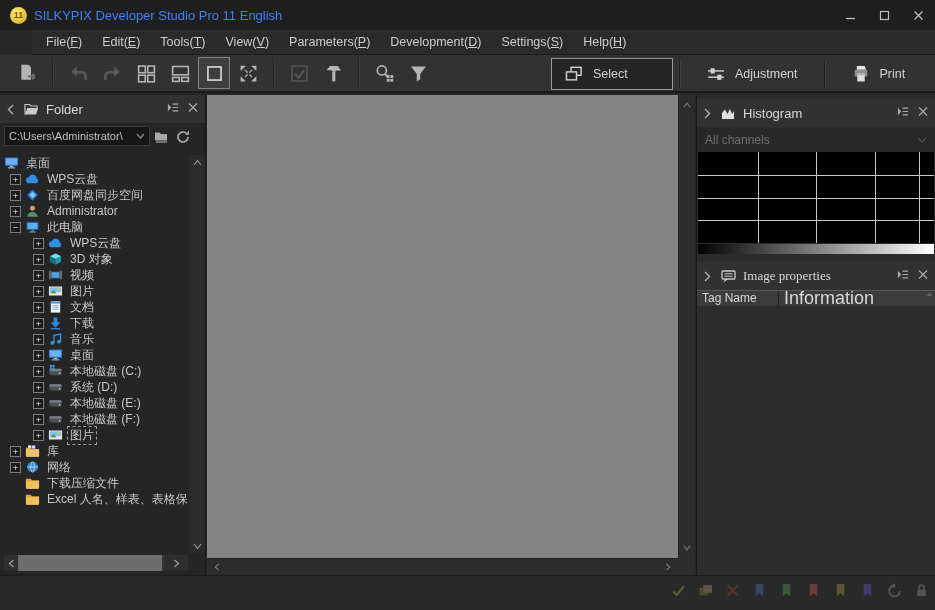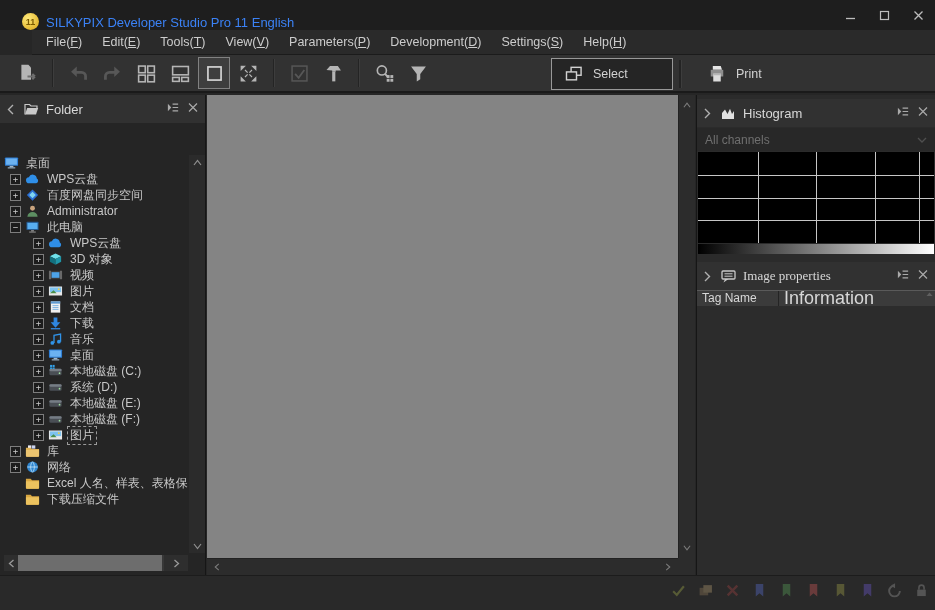--- a/index.html
+++ b/index.html
@@ -2,21 +2,21 @@
 <html><head>
 <meta charset="utf-8">
 <style>
   * { margin:0; padding:0; box-sizing:border-box; }
   html,body { width:935px; height:610px; overflow:hidden; background:#1e1e1e;
     font-family:"Liberation Sans","DejaVu Sans",sans-serif; }
   .app { position:relative; width:935px; height:610px; background:#262626; color:#c9c9c9; font-size:12px; }
 
   
   .titlebar { position:absolute; left:0; top:0; width:935px; height:30px; background:#1e1e1e;
-    display:flex; align-items:flex-end; padding-left:22px; }
+    display:flex; align-items:center; padding-left:10px; }
   .app-badge { width:17px; height:17px; border-radius:50%; background:radial-gradient(circle at 35% 30%,#ffe97a,#d9a514);
     color:#7a5a00; font-size:9px; font-weight:bold; display:flex; align-items:center; justify-content:center; margin-right:7px; }
   .win-title { color:#3b82f6; font-size:13px; }
   .win-controls { margin-left:auto; display:flex; height:30px; }
   .win-btn { width:34px; height:30px; display:flex; align-items:center; justify-content:center; color:#bdbdbd; }
   .win-btn svg { width:11px; height:11px; }
 
   
   .menubar { position:absolute; left:0; top:30px; width:935px; height:25px; background:#2a2a2a;
     display:flex; align-items:center; padding-left:4px; border-bottom:1px solid #1b1b1b;margin-left:32px; }
@@ -235,20 +235,31 @@
       </div>
     <div class="tools-right" id="toolbarModes">
         <div class="mode-btn selected">
           <svg viewBox="0 0 24 24">
             <rect x="8.5" y="4" width="12" height="9.5" fill="none" stroke="currentColor" stroke-width="1.7"></rect>
             <rect x="3" y="9.5" width="12" height="9.5" fill="#252525" stroke="currentColor" stroke-width="1.7"></rect>
           </svg>
           <span>Select</span>
         </div>
         <div class="msep"></div>
+        <div class="mode-btn">
+          <svg viewBox="0 0 24 24">
+            <g fill="currentColor">
+              <rect x="2.5" y="7.5" width="19" height="1.7"></rect>
+              <rect x="2.5" y="15" width="19" height="1.7"></rect>
+              <rect x="5.5" y="5.2" width="5" height="6.2"></rect>
+              <rect x="13.5" y="12.8" width="5" height="6.2"></rect>
+            </g>
+          </svg>
+          <span>Adjustment</span>
+        </div>
         <div class="msep"></div>
         <div class="mode-btn">
           <svg viewBox="0 0 24 24">
             <path d="M7 2.5h9.5l1.5 4.5H7z" fill="#e6e6e6"></path>
             <path d="M4.5 7h15v8h-15z" fill="#8f8f8f"></path>
             <path d="M7.5 11.5h9V21h-9z" fill="#dcdcdc"></path>
             <path d="M7.5 11.5h9v2h-9z" fill="#b5b5b5"></path>
           </svg>
           <span>Print</span>
         </div>
@@ -278,20 +289,40 @@
                 <path d="M6.5 2h6.5M6.5 6h6.5M6.5 10h6.5" stroke="currentColor" stroke-width="1.3"></path>
               </svg>
           </span>
           <span>
             <svg viewBox="0 0 11 11">
                 <path d="M1.5 1.5l8 8M9.5 1.5l-8 8" stroke="currentColor" stroke-width="1.2" fill="none"></path>
               </svg>
           </span>
         </span>
       </div>
+      <div class="path-row">
+        <div class="path-input">
+          <span class="val">C:\Users\Administrator\</span>
+          <svg viewBox="0 0 9 8">
+              <path d="M1 2l3.5 4L8 2" stroke="currentColor" stroke-width="1.2" fill="none"></path>
+            </svg>
+        </div>
+        <div class="path-btn">
+          <svg viewBox="0 0 14 13">
+              <path d="M1 2.5h4.5L7 4h6v6.5H1z" fill="currentColor"></path>
+              <path d="M2 12h11" stroke="currentColor" stroke-width="1.2"></path>
+            </svg>
+        </div>
+        <div class="path-btn">
+          <svg viewBox="0 0 14 13">
+              <path d="M12 7A5 5 0 1 1 10 3" fill="none" stroke="currentColor" stroke-width="1.7"></path>
+              <path d="M13 0.5v4.2H8.8z" fill="currentColor"></path>
+            </svg>
+        </div>
+      </div>
       <div class="tree-wrap">
         <div class="tree" id="folderTree">
             <div class="trow" style="padding-left: 4px;">
               <span class="tico"><svg viewBox="0 0 16 14">
                   <rect x="1" y="1" width="14" height="9" rx="1" fill="#2f7fd6"></rect>
                   <rect x="2.2" y="2.2" width="11.6" height="6.6" fill="#6cb2f0"></rect>
                   <rect x="6" y="10" width="4" height="1.6" fill="#9fb6c8"></rect>
                   <rect x="4" y="11.6" width="8" height="1.2" fill="#9fb6c8"></rect>
                 </svg></span>
               <span class="tlabel">桌面</span>
@@ -470,29 +501,29 @@
                   <path d="M2.4 7h11.2M8 1.4c2.6 2 2.6 9.2 0 11.2M8 1.4c-2.6 2-2.6 9.2 0 11.2" stroke="#bfe0f5" stroke-width=".9" fill="none"></path>
                 </svg></span>
               <span class="tlabel">网络</span>
             </div>
             <div class="trow" style="padding-left: 10px;">
               <span class="tbox empty"></span>
               <span class="tico"><svg viewBox="0 0 16 14">
                   <path d="M1 2.5h5l1.5 1.5H15v8a1 1 0 0 1-1 1H2a1 1 0 0 1-1-1z" fill="#d9a741"></path>
                   <path d="M1 5h14v7a1 1 0 0 1-1 1H2a1 1 0 0 1-1-1z" fill="#ecc25e"></path>
                 </svg></span>
-              <span class="tlabel">Excel 人名、样表、表格保</span>
+              <span class="tlabel">下载压缩文件</span>
             </div>
             <div class="trow" style="padding-left: 10px;">
               <span class="tbox empty"></span>
               <span class="tico"><svg viewBox="0 0 16 14">
                   <path d="M1 2.5h5l1.5 1.5H15v8a1 1 0 0 1-1 1H2a1 1 0 0 1-1-1z" fill="#d9a741"></path>
                   <path d="M1 5h14v7a1 1 0 0 1-1 1H2a1 1 0 0 1-1-1z" fill="#ecc25e"></path>
                 </svg></span>
-              <span class="tlabel">下载压缩文件</span>
+              <span class="tlabel">Excel 人名、样表、表格保</span>
             </div>
           </div>
         <div class="vscroll">
           <div class="arr" style="top:0">
             <svg viewBox="0 0 9 7">
                 <path d="M1 6l3.5-4.5L8 6" stroke="currentColor" stroke-width="1.2" fill="none"></path>
               </svg>
           </div>
           <div class="arr" style="bottom:0">
             <svg viewBox="0 0 9 7">

